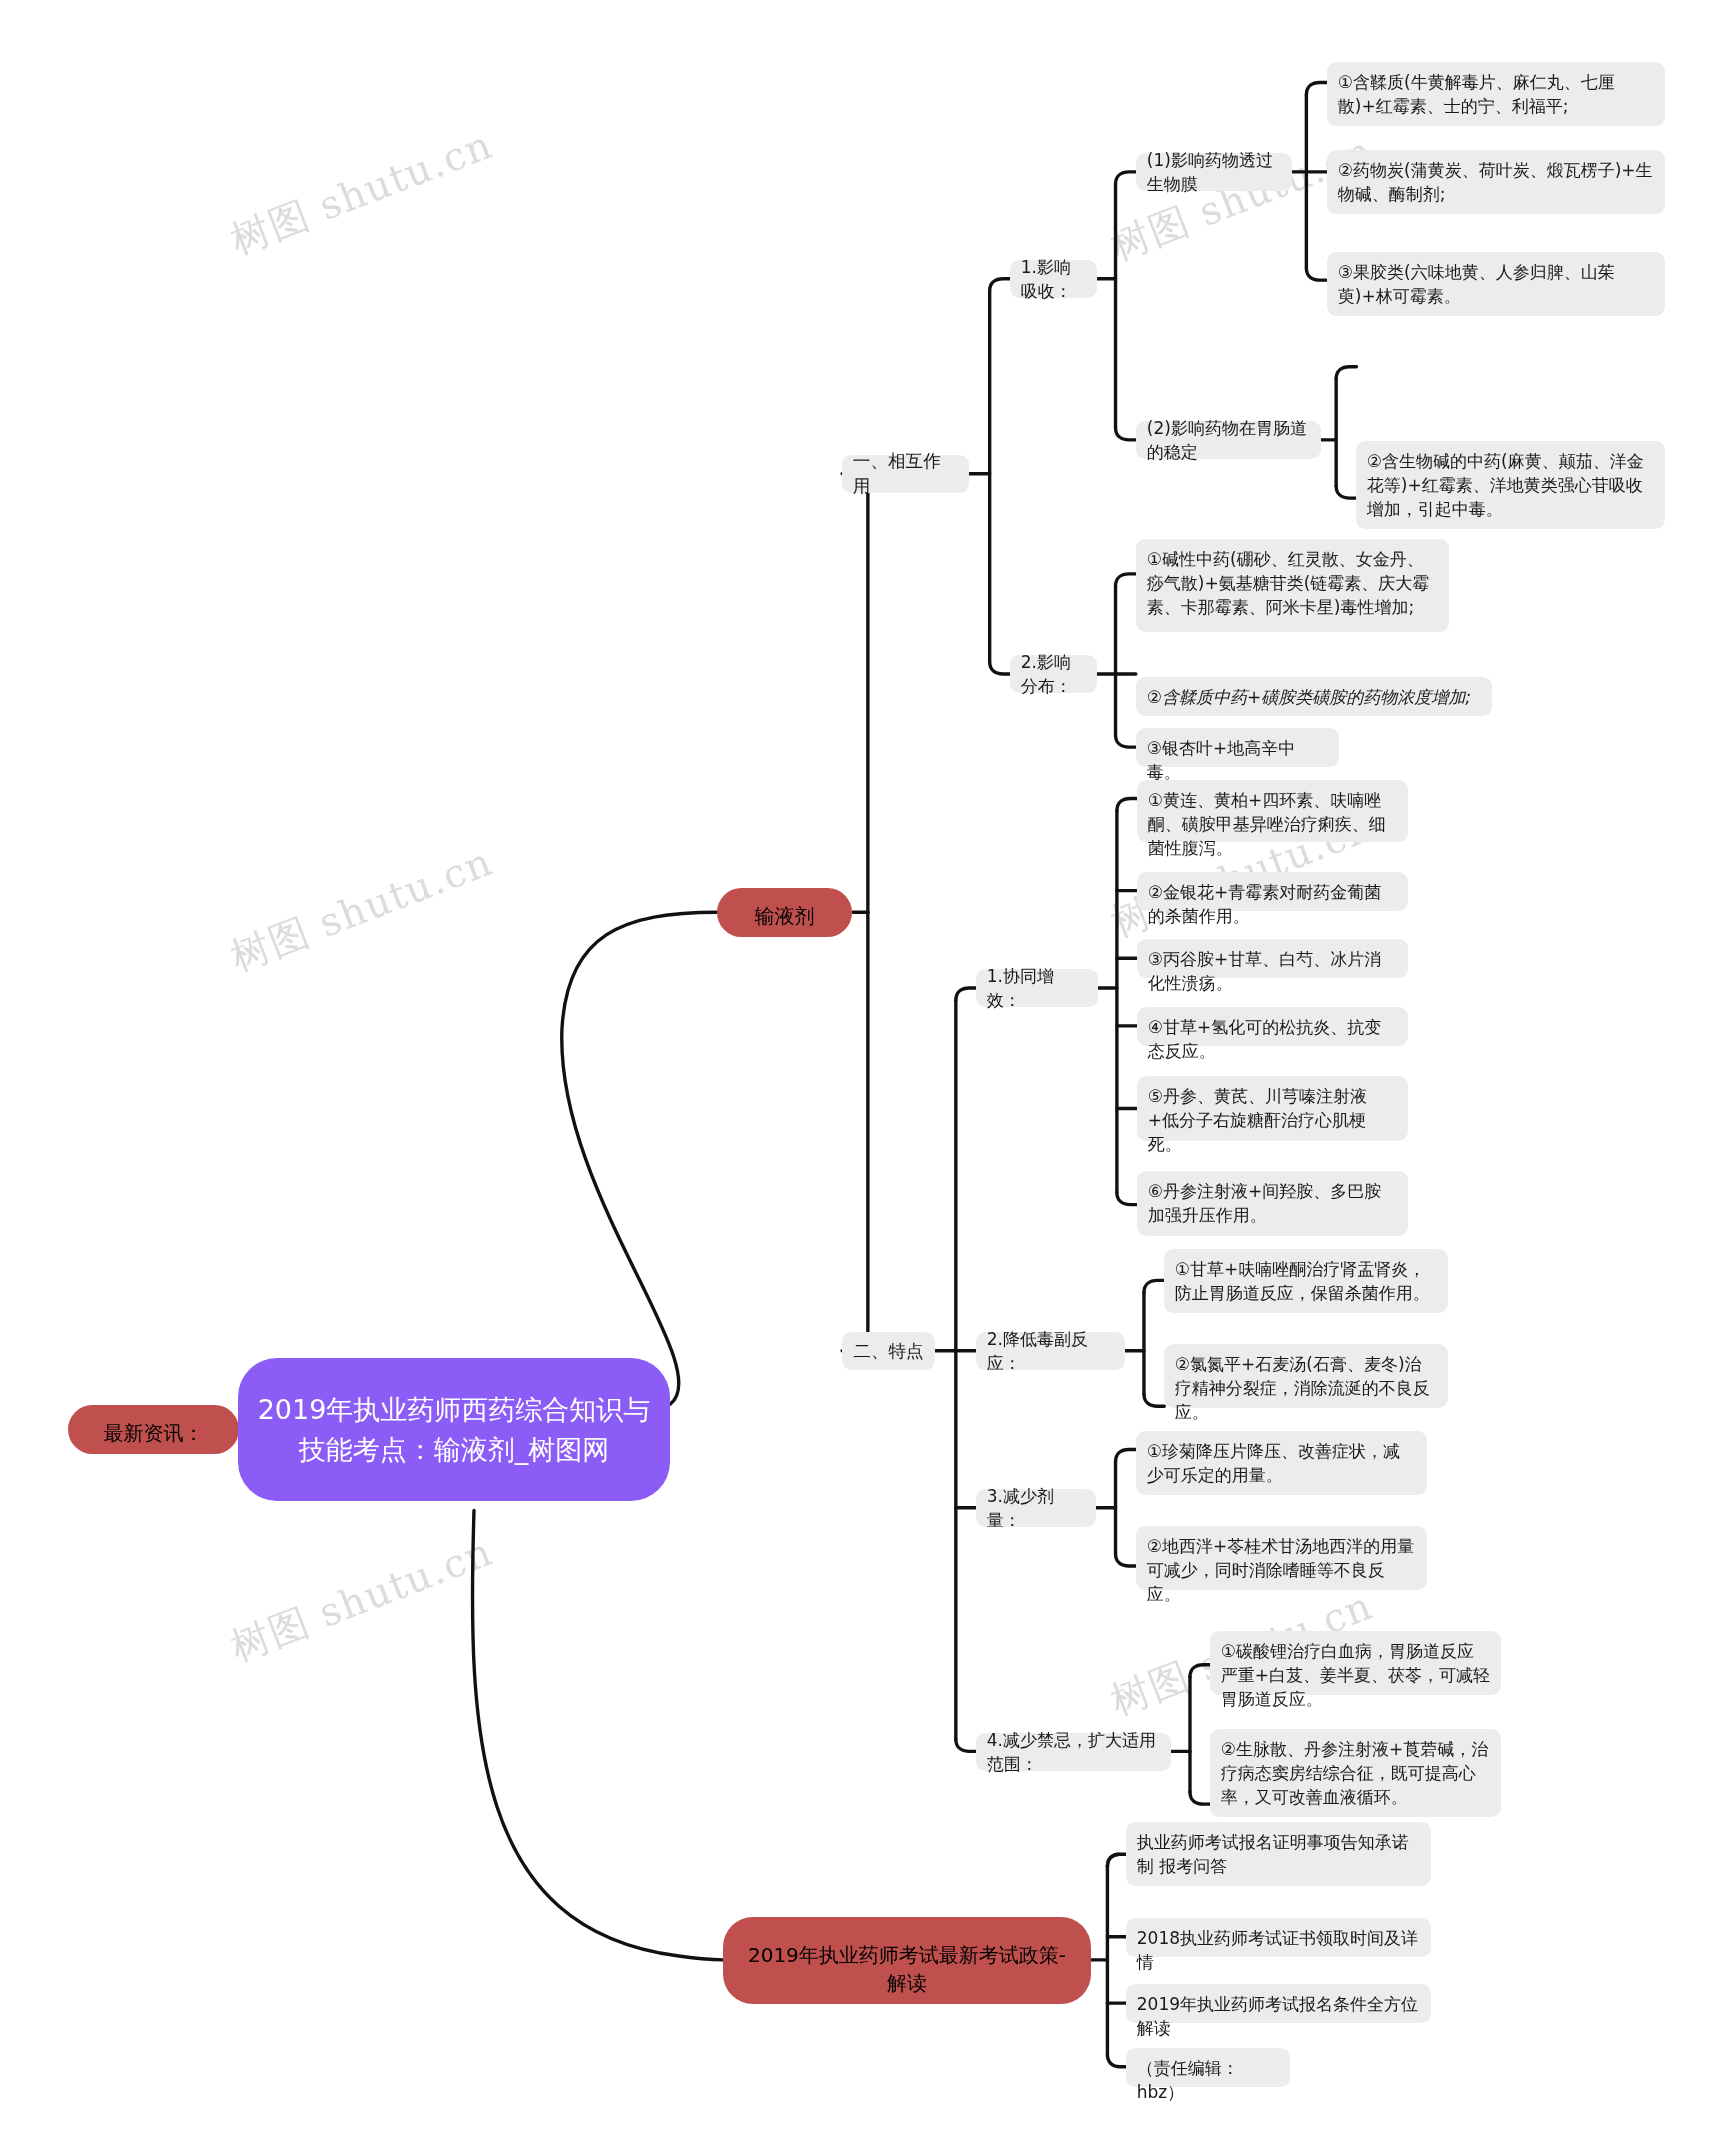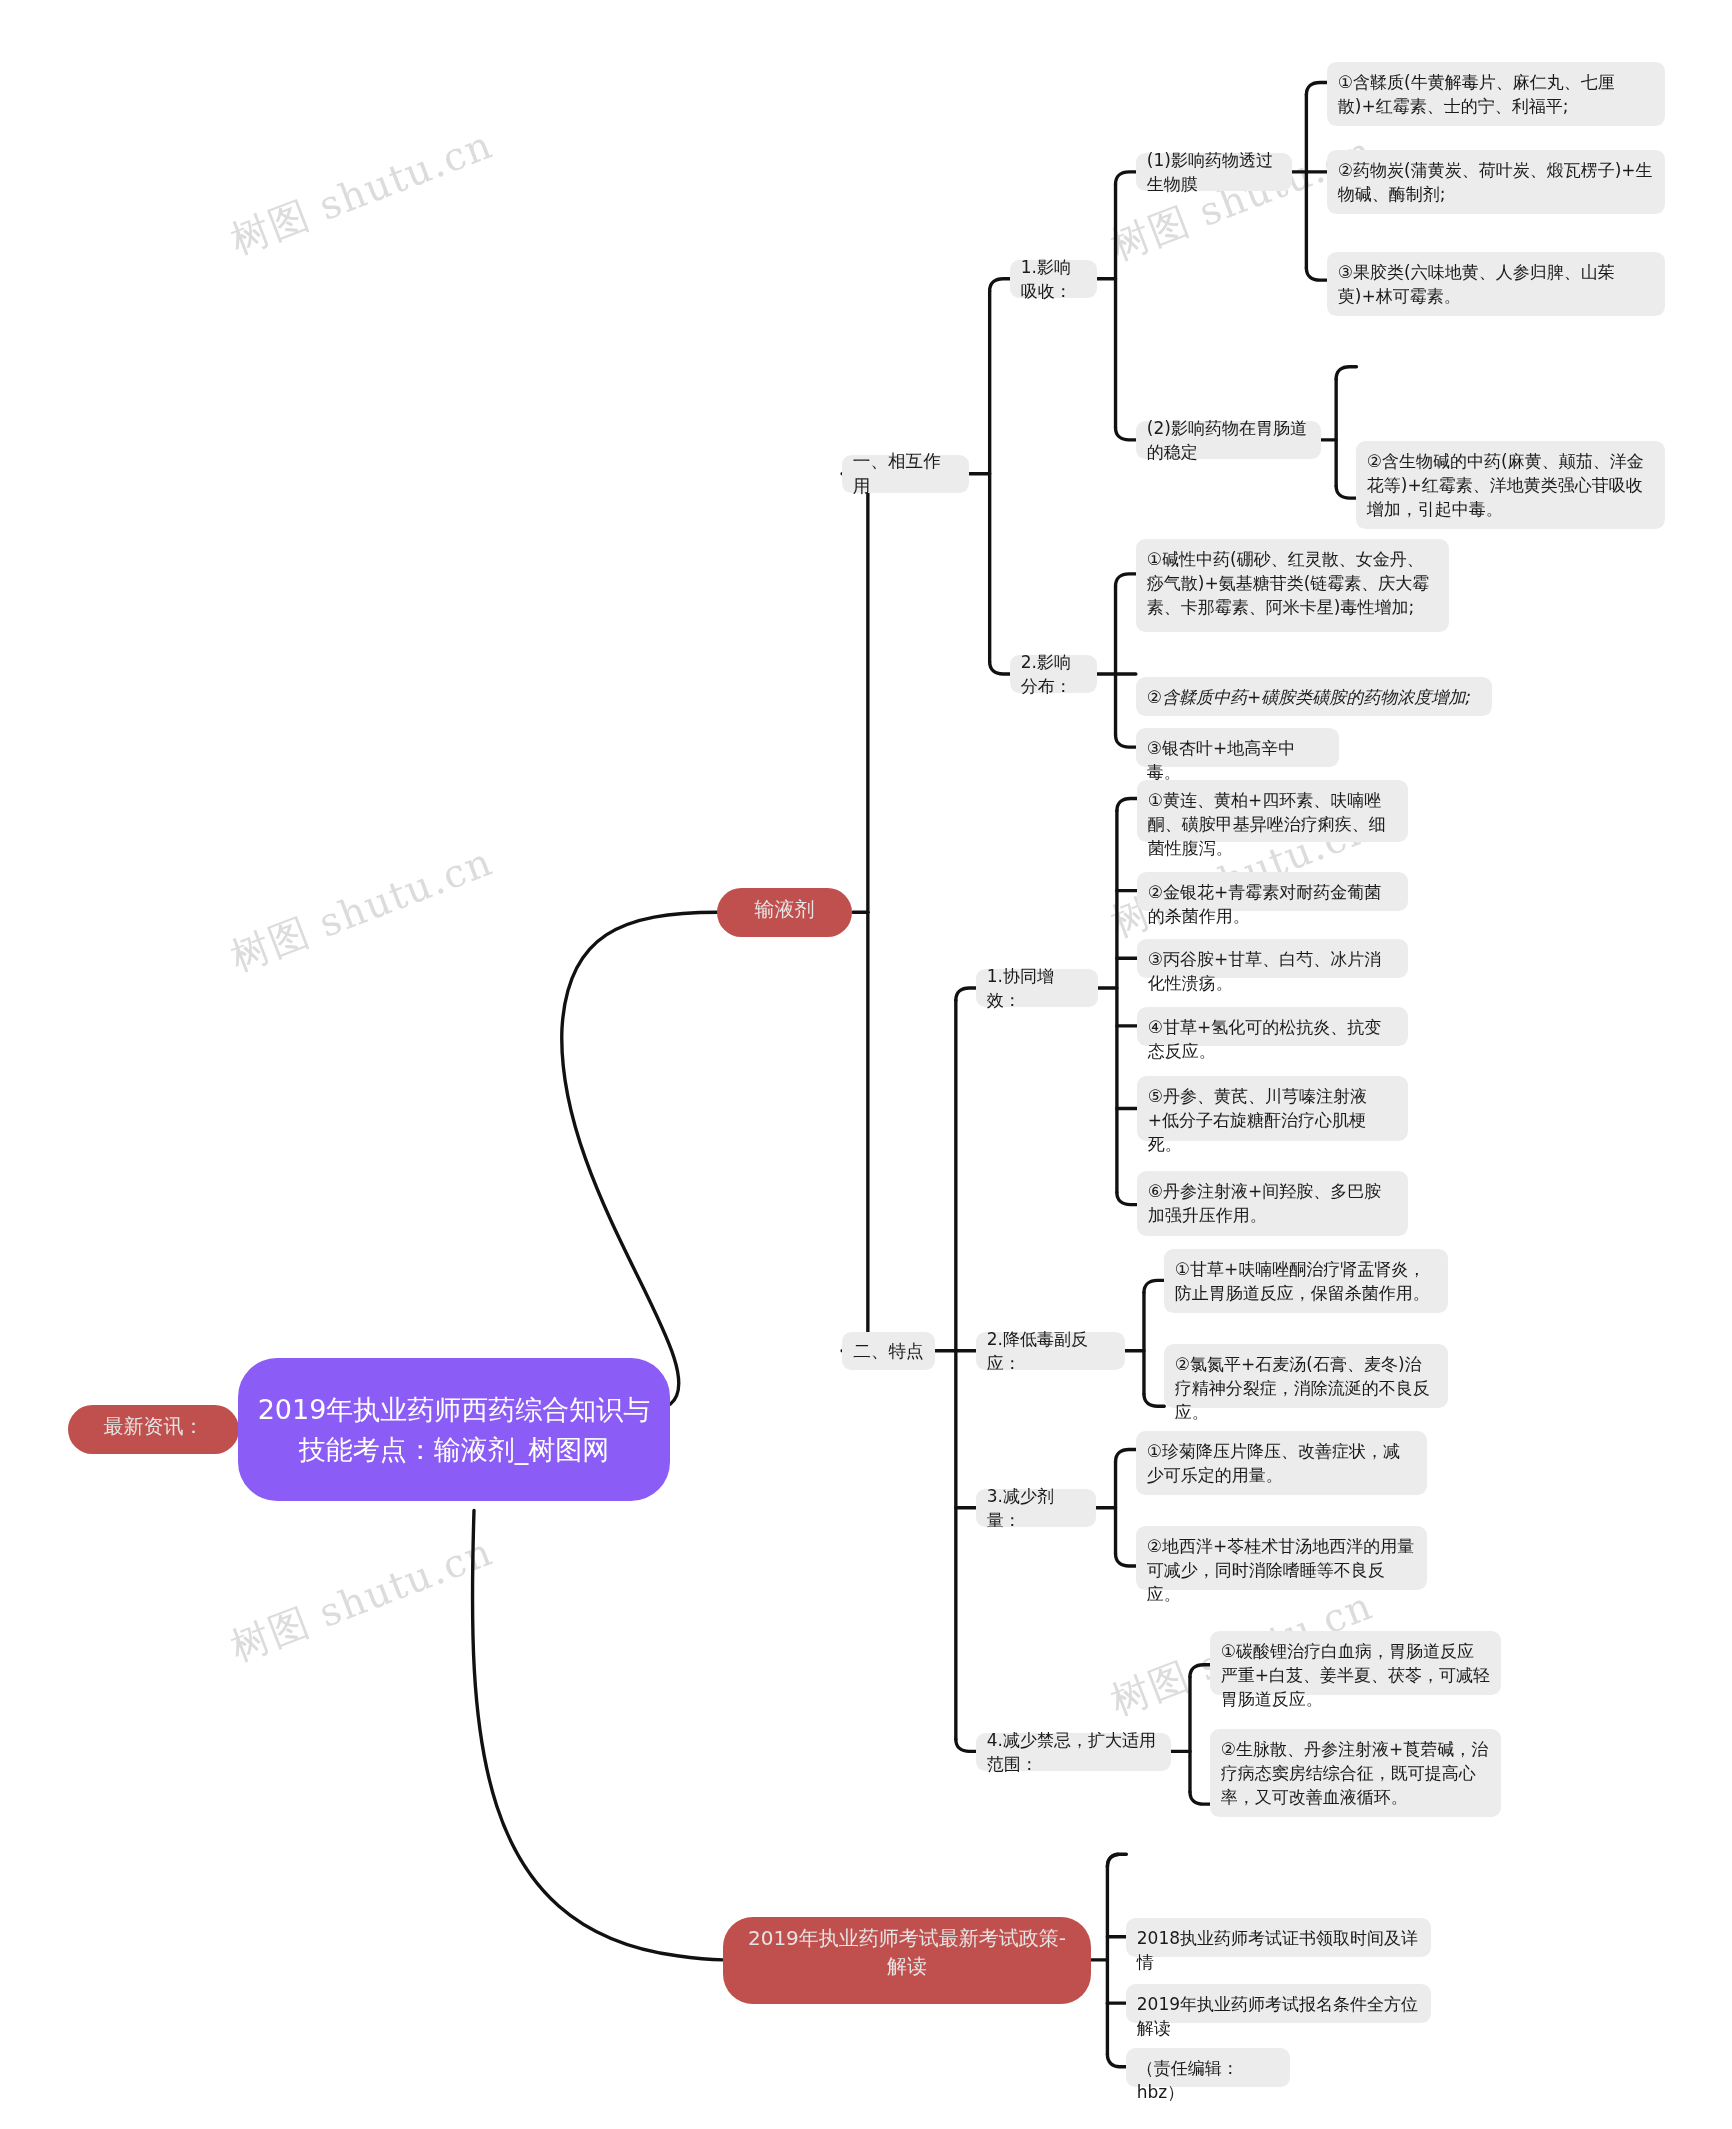--- a/index.html
+++ b/index.html
@@ -32,22 +32,22 @@
 
   
   .root{
     background:#8b5cf6;color:#ffffff;border-radius:39px;
     display:flex;align-items:center;justify-content:center;
     text-align:center;line-height:1.45;font-size:27px;
     padding:12px 17.6px;
   }
   
   .pill{
-    background:#c0504d;color:#e5e5e5;border-radius:30px;
-    display:flex;align-items:flex-start;justify-content:center;
+    background:#c0504d;color:#000000;border-radius:30px;
+    display:flex;align-items:flex-end;justify-content:center;
     text-align:center;line-height:1.4;font-size:20px;
     padding:6.8px 15px;
   }
   
   .chip{
     background:#ececec;color:#1a1a1a;border-radius:9.5px;
     display:flex;align-items:center;
     line-height:1.42;font-size:17px;
     padding:6px 10.8px;
   }
@@ -268,20 +268,23 @@
       <span>②地西泮+苓桂术甘汤地西泮的用量可减少，同时消除嗜睡等不良反应。</span>
     </div>
 
     <div class="node chip leaf" style="left:1210px; top:1631px; width:291px; height:64px;">
       <span>①碳酸锂治疗白血病，胃肠道反应严重+白芨、姜半夏、茯苓，可减轻胃肠道反应。</span>
     </div>
     <div class="node chip leaf" style="left:1210px; top:1729px; width:291px; height:88px;">
       <span>②生脉散、丹参注射液+莨菪碱，治疗病态窦房结综合征，既可提高心率，又可改善血液循环。</span>
     </div>
 
+    <div class="node chip leaf" style="left:1126px; top:1822px; width:305px; height:64px;">
+      <span>执业药师考试报名证明事项告知承诺制 报考问答</span>
+    </div>
     <div class="node chip leaf" style="left:1126px; top:1918px; width:305px; height:39px;">
       <span>2018执业药师考试证书领取时间及详情</span>
     </div>
     <div class="node chip leaf" style="left:1126px; top:1984px; width:305px; height:39px;">
       <span>2019年执业药师考试报名条件全方位解读</span>
     </div>
     <div class="node chip leaf" style="left:1126px; top:2048px; width:164px; height:39px;">
       <span>（责任编辑：hbz）</span>
     </div>
 

